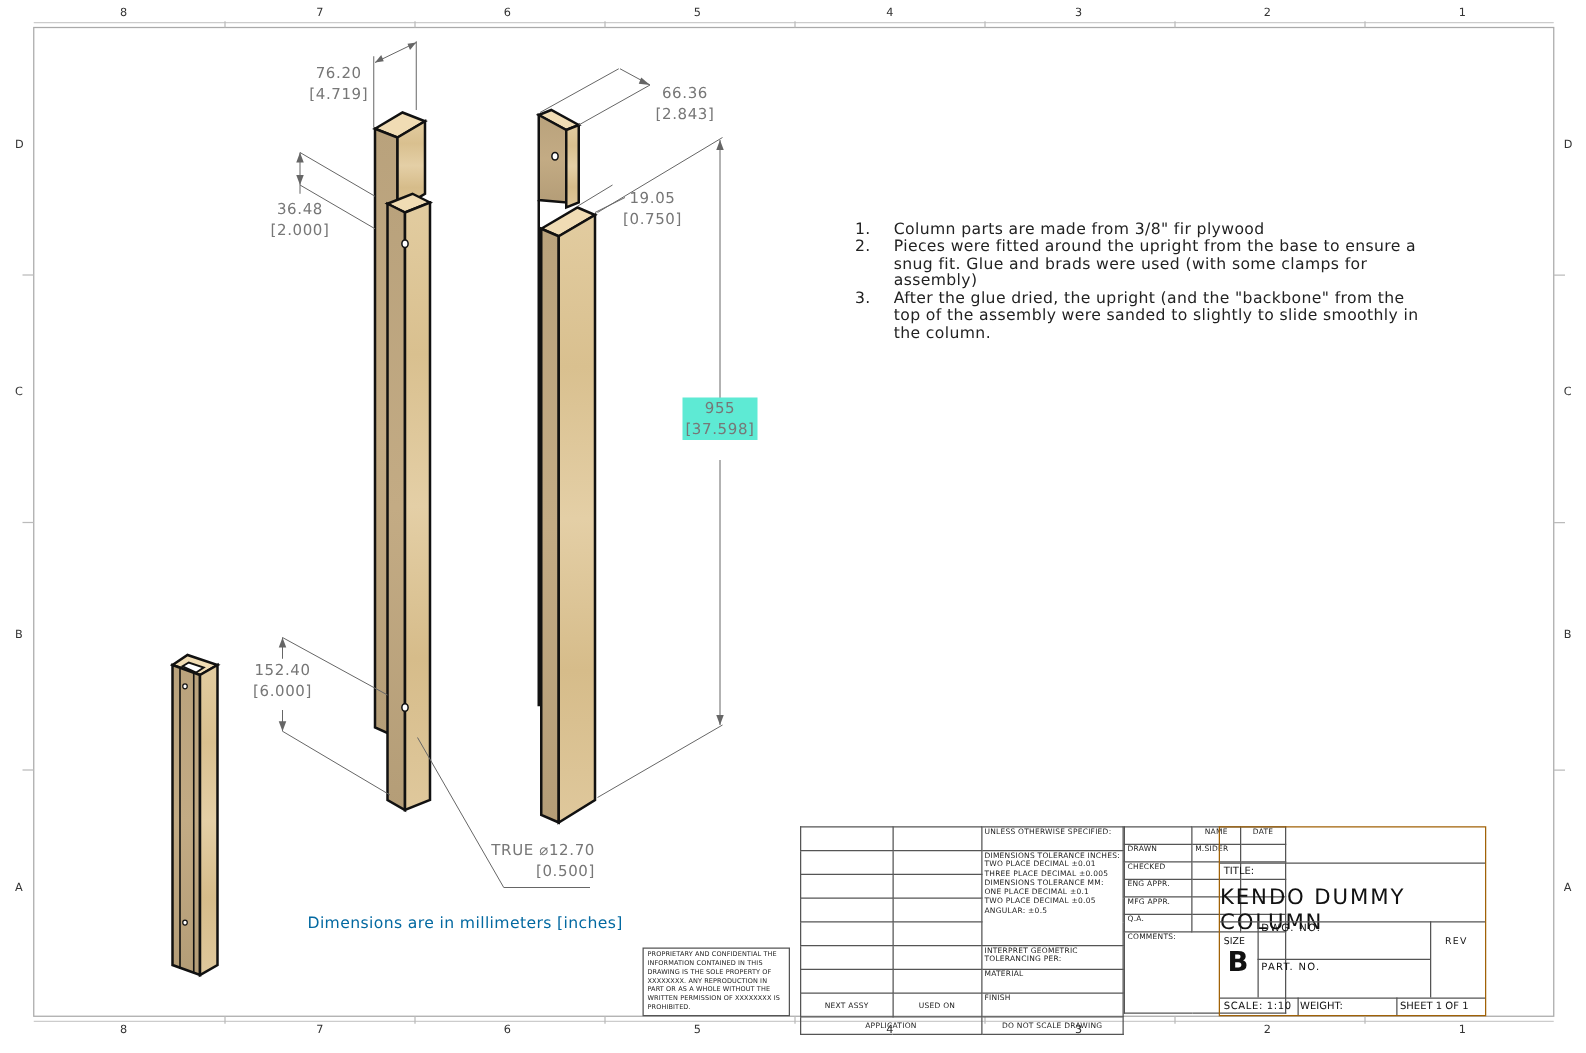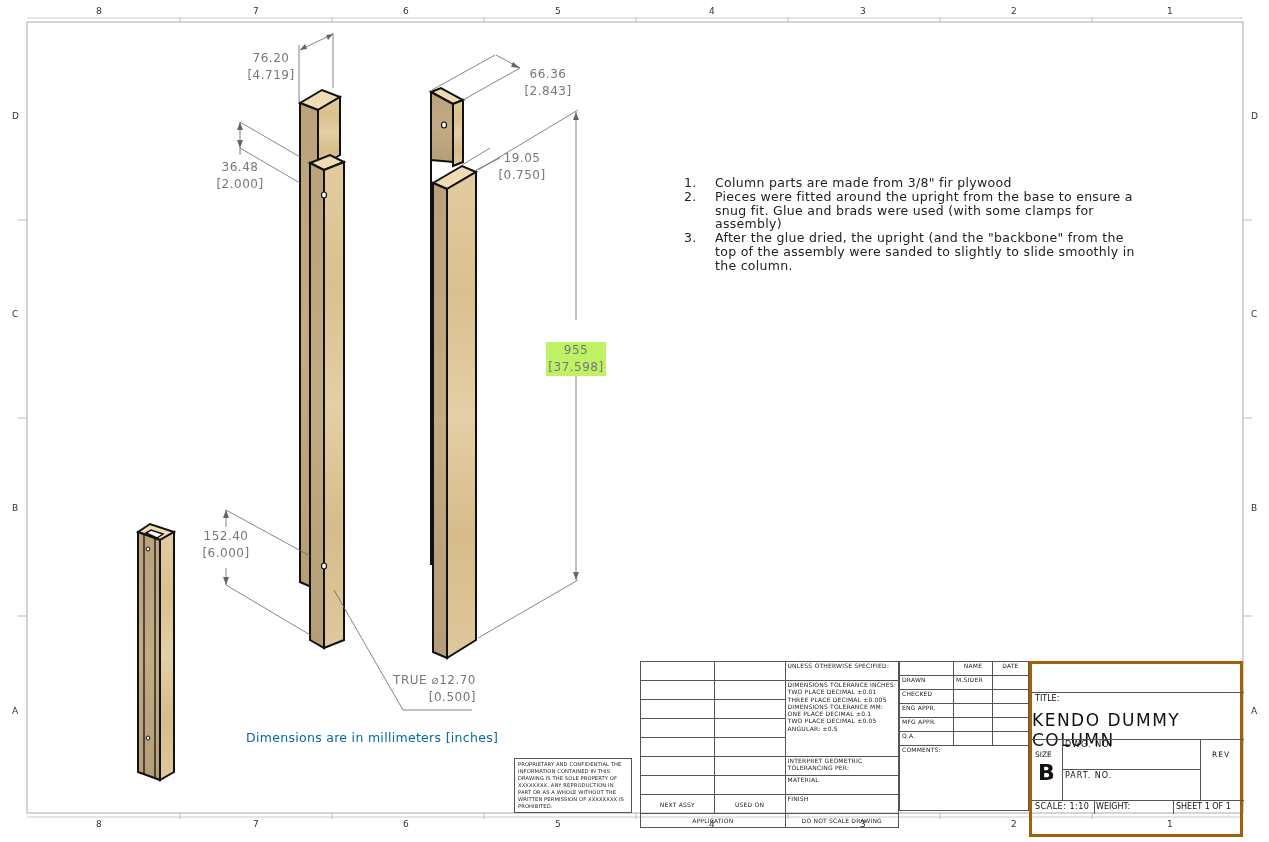--- a/index.html
+++ b/index.html
@@ -187,21 +187,21 @@
   <div>[2.000]</div>
 </div>
 <div class="dim" style="left:522px;top:66px;width:52px">
   <div>66.36</div>
   <div>[2.843]</div>
 </div>
 <div class="dim" style="left:496px;top:150px;width:52px">
   <div>19.05</div>
   <div>[0.750]</div>
 </div>
-<div class="dim" style="left:546px;top:342px;width:60px;background:#bef264">
+<div class="dim" style="left:546px;top:318px;width:60px;background:#5eead4">
   <div>955</div>
   <div>[37.598]</div>
 </div>
 <div class="dim" style="left:198px;top:528px;width:56px">
   <div>152.40</div>
   <div>[6.000]</div>
 </div>
 <div class="dim" style="left:380px;top:672px;width:96px;text-align:right">
   <div>TRUE ⌀12.70</div>
   <div>[0.500]</div>
@@ -311,21 +311,21 @@
         <td>Q.A.</td>
         <td></td>
         <td></td>
       </tr>
   <tr style="height:65px">
         <td colspan="3">COMMENTS:</td>
       </tr>
 </tbody>
   </table>
 
-<div class="abs" style="left:1029px;top:661px;width:214px;height:176px;border:3px solid #a16207;box-sizing:border-box">
+<div class="abs" style="left:975px;top:661px;width:214px;height:152px;border:1px solid #a16207;box-sizing:border-box">
   <div class="abs" style="left:0;top:28px;width:212px;border-top:1px solid #555"></div>
   <div class="abs" style="left:3px;top:30px;font-size:8px">TITLE:</div>
   <div class="abs" style="left:0;top:46px;width:212px;text-align:left;font-size:17px;letter-spacing:1.5px">KENDO DUMMY COLUMN</div>
   <div class="abs" style="left:0;top:75px;width:212px;border-top:1px solid #555"></div>
   <div class="abs" style="left:30px;top:75px;height:61px;border-left:1px solid #555"></div>
   <div class="abs" style="left:168px;top:75px;height:61px;border-left:1px solid #555"></div>
   <div class="abs" style="left:30px;top:105px;width:138px;border-top:1px solid #555"></div>
   <div class="abs" style="left:3px;top:86px;font-size:7.5px">SIZE</div>
   <div class="abs" style="left:6px;top:96px;font-size:22px;font-weight:bold">B</div>
   <div class="abs" style="left:33px;top:76px;font-size:8px;letter-spacing:1px">DWG.  NO.</div>

